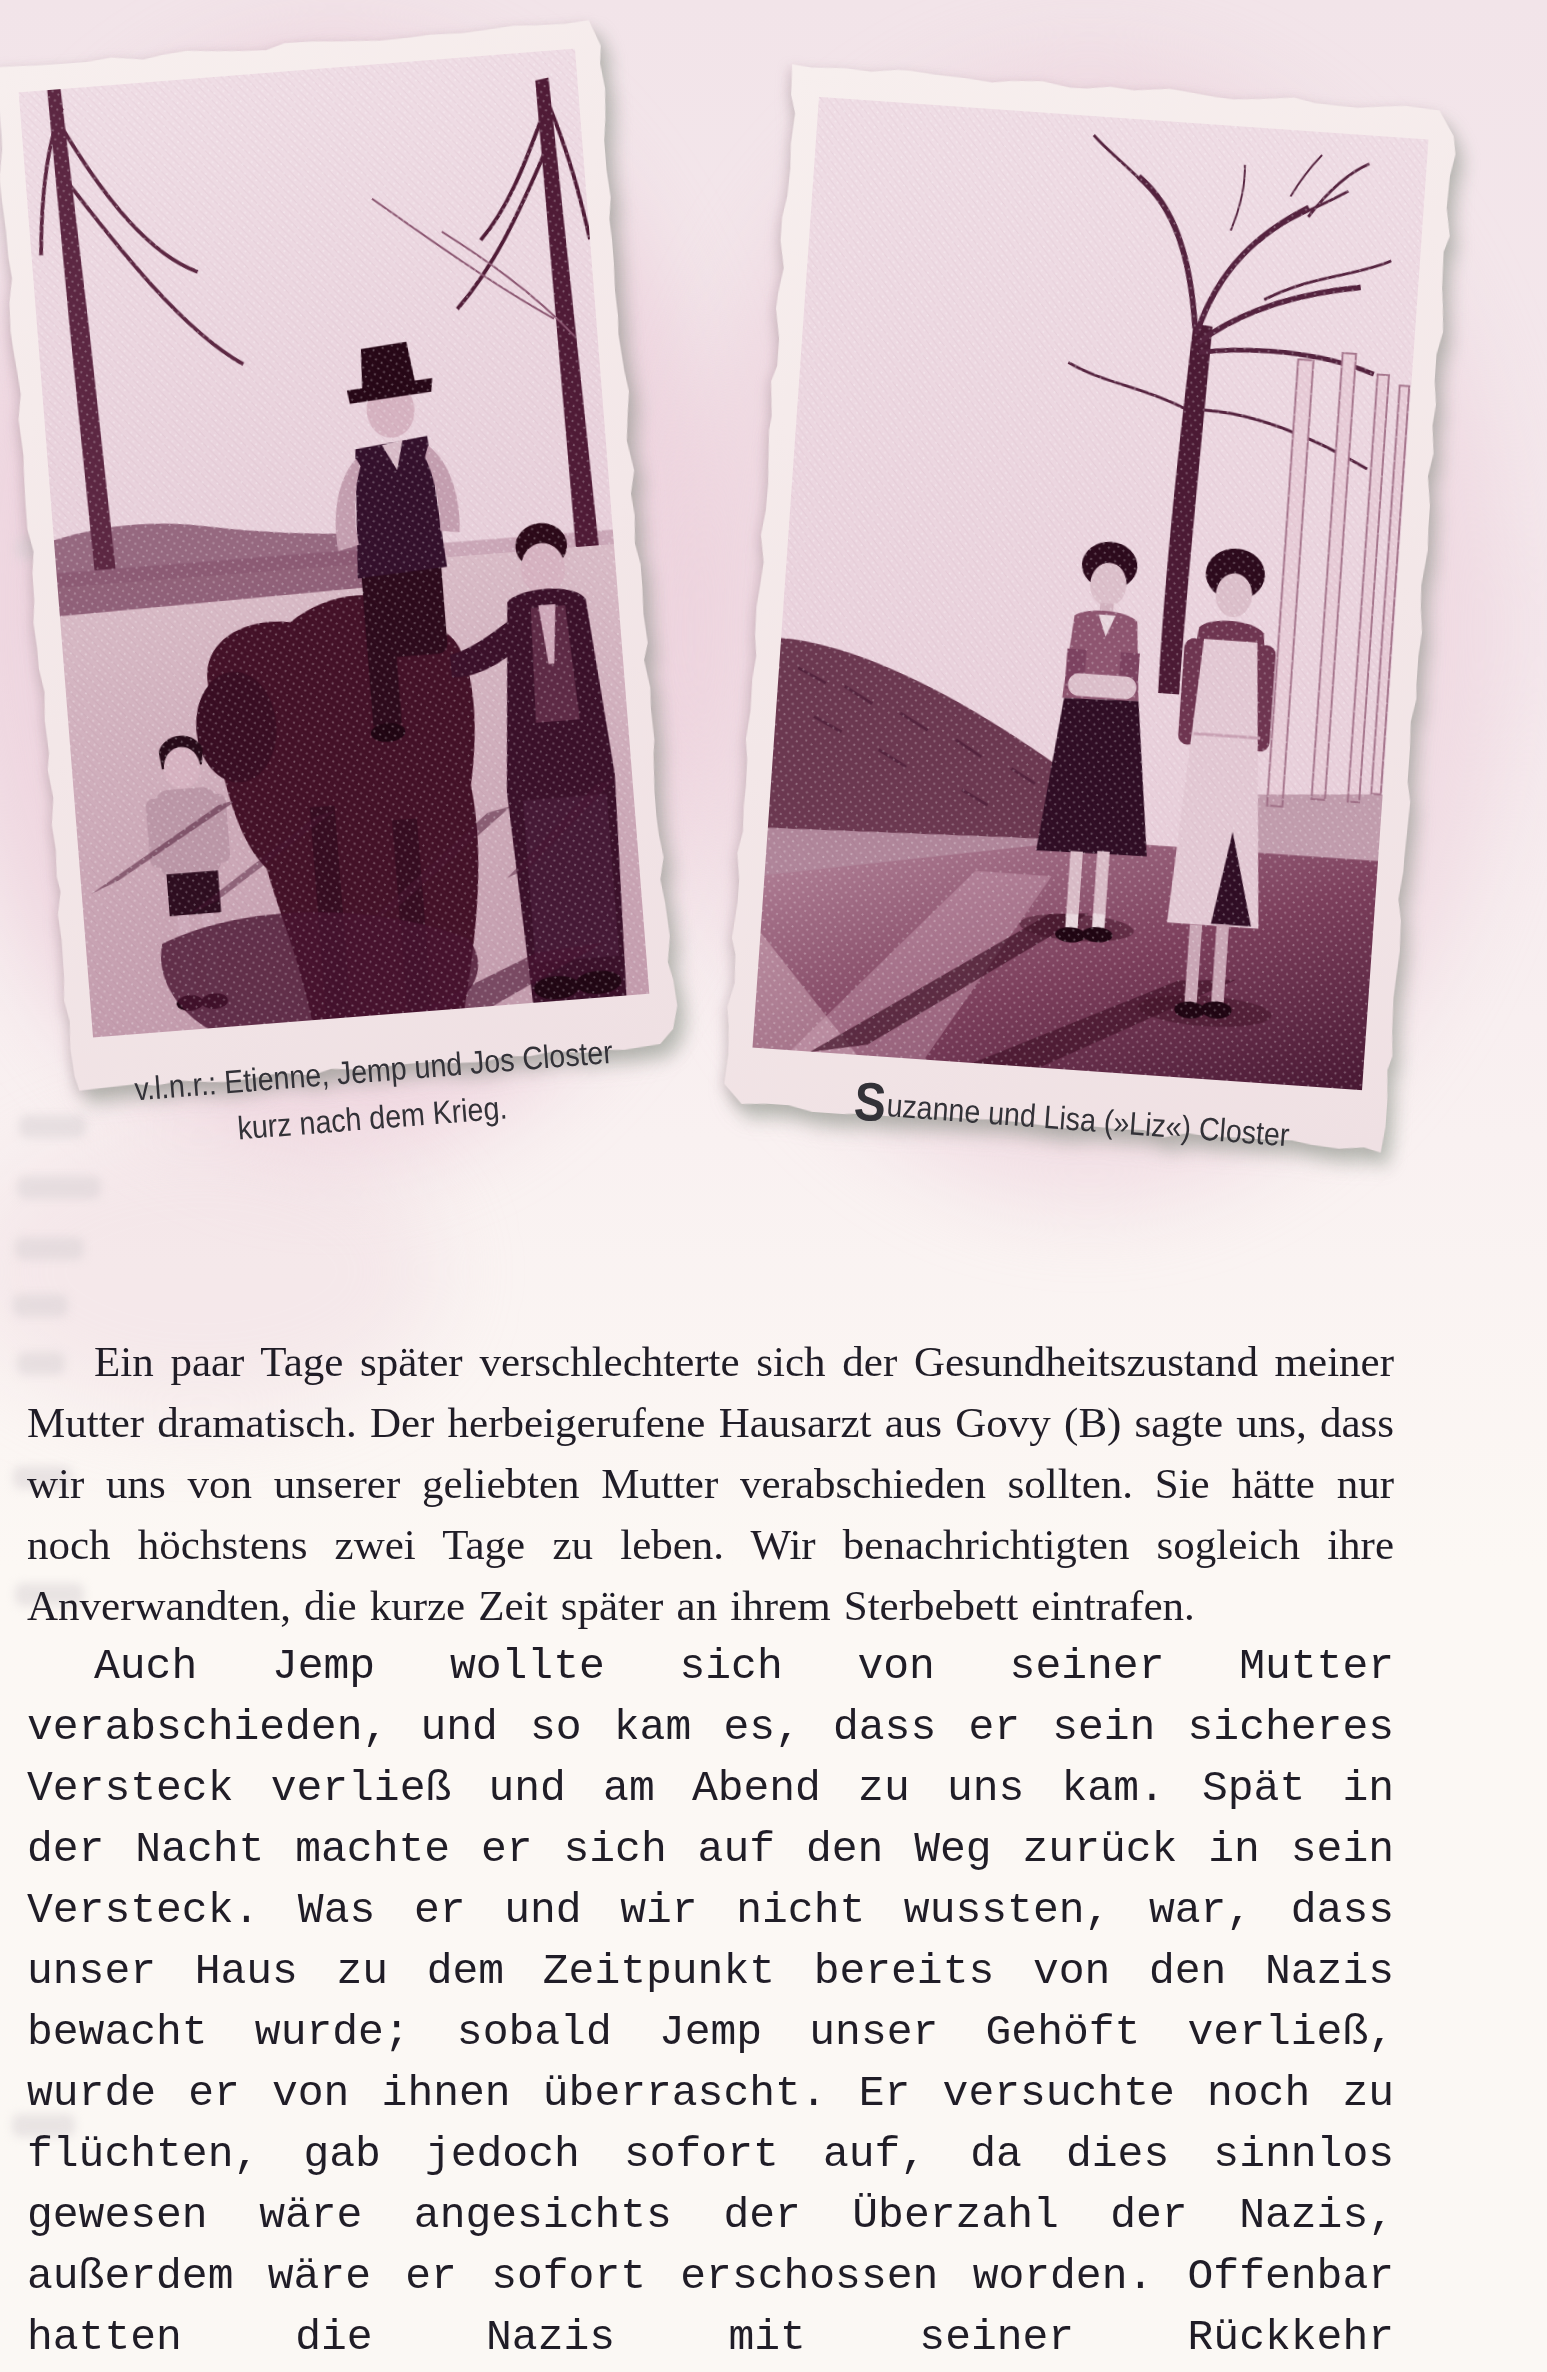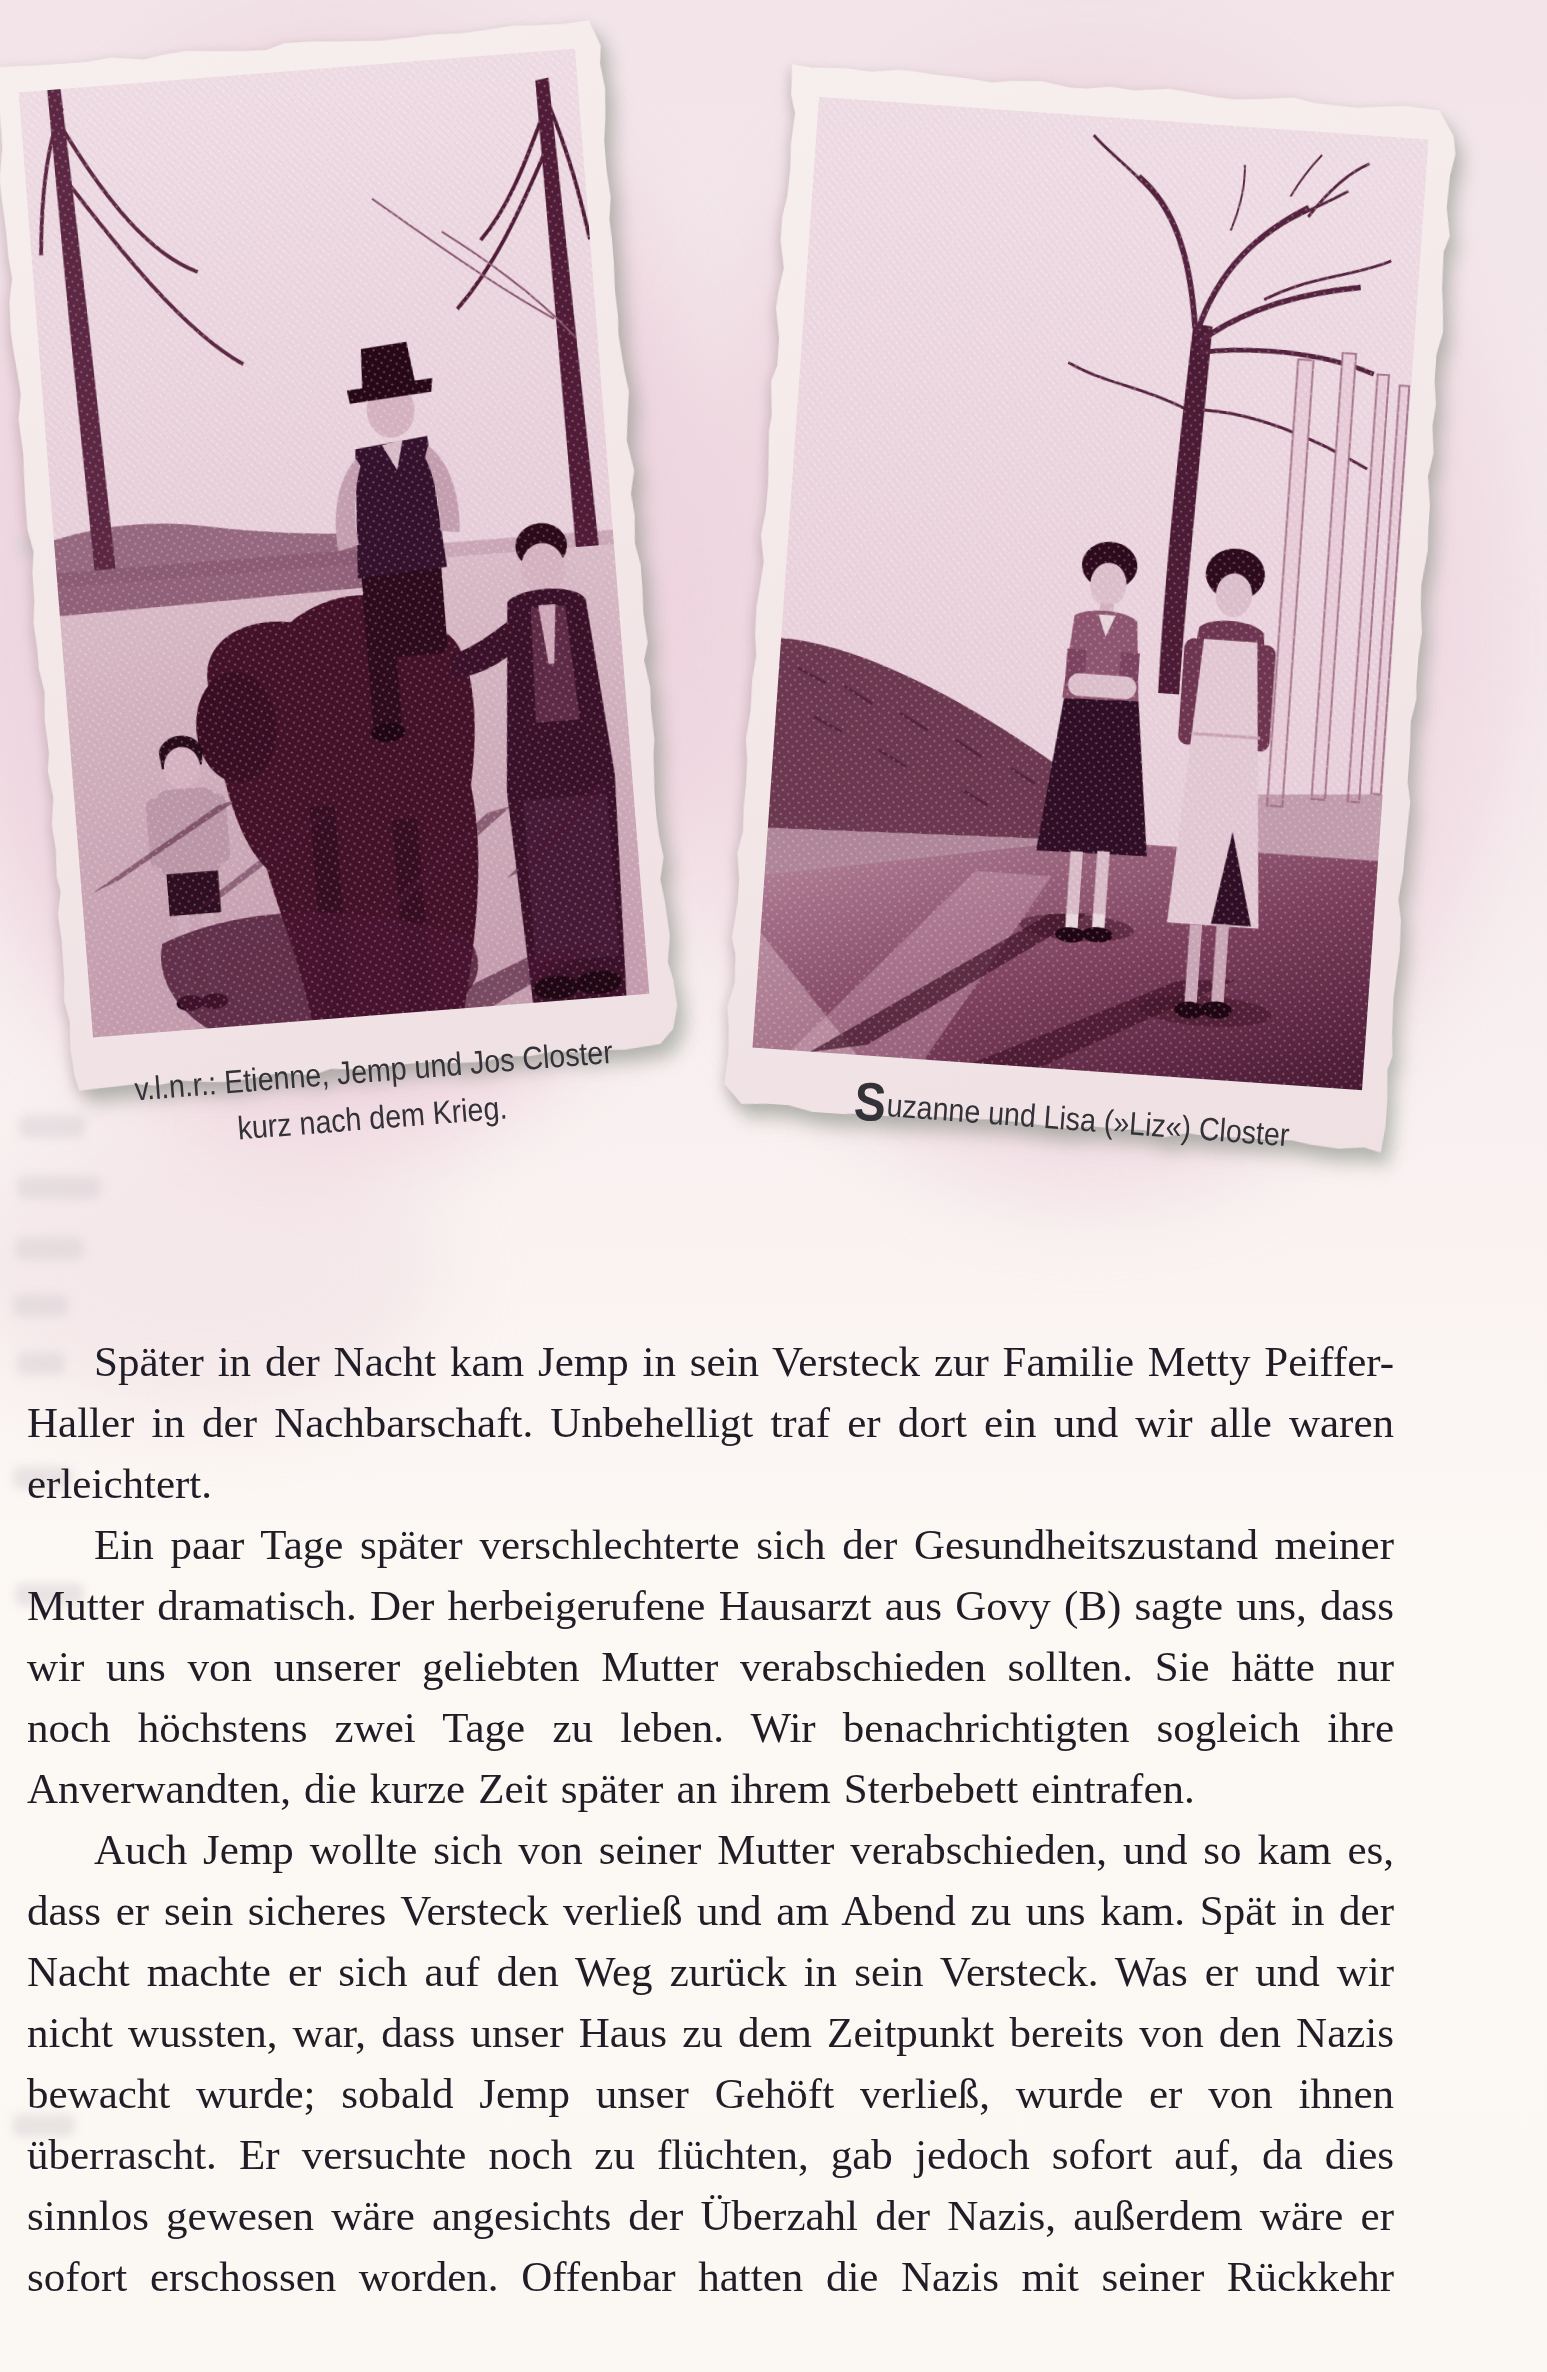--- a/index.html
+++ b/index.html
@@ -61,21 +61,21 @@
 
   
   .bodytext{
     position:absolute;left:27px;top:1331px;width:1367px;
     font-size:43px;line-height:61px;
     color:#201d27;
     text-align:justify;
     word-spacing:2.4px;
   }
   .bodytext p{margin:0;text-indent:67px;}
-  .bodytext p.runs-on{text-align-last:justify;}
+  .bodytext p.runs-on{text-align-last:justify;font-family:Liberation Mono, monospace;}
 
   
   .ghost{
     position:absolute;height:23px;border-radius:7.6px;
     background:#d7d0d3;opacity:.5;filter:blur(4.8px);
     pointer-events:none;
   }
 </style>
 </head>
 <body>
@@ -315,19 +315,18 @@
   <div class="caption caption-left">
     <div><span class="squeeze">v.l.n.r.: Etienne, Jemp und Jos Closter</span></div>
     <div><span class="squeeze">kurz nach dem Krieg.</span></div>
   </div>
 
   <div class="caption caption-right">
     <span class="squeeze"><span class="initial">S</span><span>uzanne und Lisa (»Liz«) Closter</span></span>
   </div>
 
   <main class="bodytext">
-    <p>Später in der Nacht kam Jemp in sein Versteck zur Familie Metty Peiffer-Haller in der Nachbarschaft. Unbehelligt traf er dort ein und wir alle waren erleichtert.</p>
     <p>Ein paar Tage später verschlechterte sich der Gesundheitszustand meiner Mutter dramatisch. Der herbeigerufene Hausarzt aus Govy (B) sagte uns, dass wir uns von unserer geliebten Mutter verabschieden sollten. Sie hätte nur noch höchstens zwei Tage zu leben. Wir benachrichtigten sogleich ihre Anverwandten, die kurze Zeit später an ihrem Sterbebett eintrafen.</p>
     <p class="runs-on">Auch Jemp wollte sich von seiner Mutter verabschieden, und so kam es, dass er sein sicheres Versteck verließ und am Abend zu uns kam. Spät in der Nacht machte er sich auf den Weg zurück in sein Versteck. Was er und wir nicht wussten, war, dass unser Haus zu dem Zeitpunkt bereits von den Nazis bewacht wurde; sobald Jemp unser Gehöft verließ, wurde er von ihnen überrascht. Er versuchte noch zu flüchten, gab jedoch sofort auf, da dies sinnlos gewesen wäre angesichts der Überzahl der Nazis, außerdem wäre er sofort erschossen worden. Offenbar hatten die Nazis mit seiner Rückkehr</p>
   </main>
 
 </div>
 
 
 </body></html>

